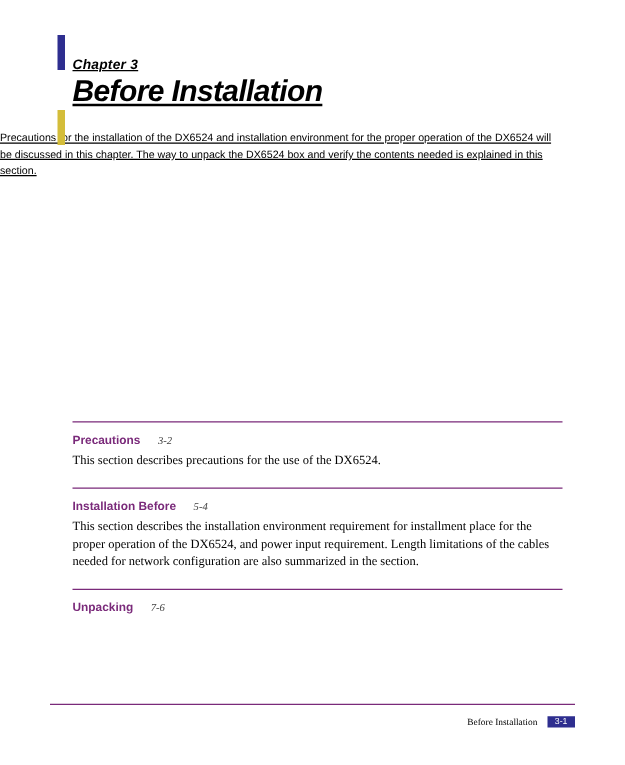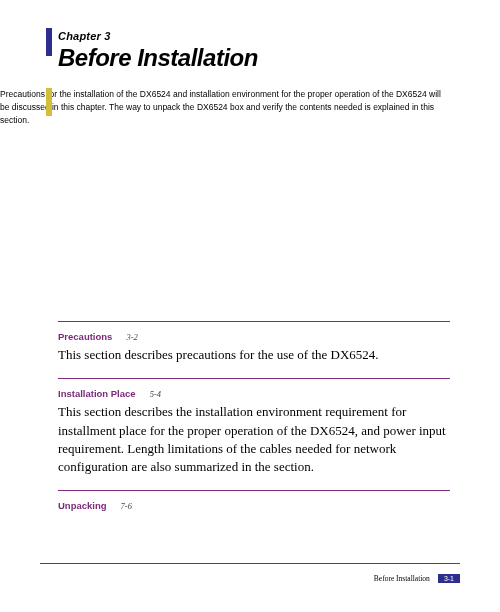--- a/index.html
+++ b/index.html
@@ -5,21 +5,22 @@
     * { margin: 0; padding: 0; box-sizing: border-box; }
     body {
       width: 500px;
       height: 612px;
       background: #fff;
       font-family: Georgia, 'Times New Roman', serif;
       position: relative;
     }
     .header-area {
       position: relative;
-      padding: 30px 0 0 0;
+      padding: 46px 0 0 0;
+      text-decoration: underline;
     }
     .side-bar {
       position: absolute;
       left: 46px;
       top: 28px;
       width: 6px;
       height: 28px;
       background: #2e2e8f;
     }
     .side-bar-yellow {
@@ -80,21 +81,21 @@
     }
     .section-page {
       font-family: Georgia, serif;
       font-style: italic;
       font-size: 8.5px;
       color: #444;
       margin-left: 10px;
     }
     .section-desc {
       font-family: Georgia, 'Times New Roman', serif;
-      font-size: 13px;
+      font-size: 10px;
       line-height: 1.4;
       color: #000;
       margin-top: 2px;
     }
     .footer {
       position: absolute;
       bottom: 26px;
       right: 40px;
       width: 420px;
       text-align: right;
@@ -135,21 +136,21 @@
 
 <div class="sections">
   <div class="section-block">
     <div class="section-divider"></div>
     <span class="section-title">Precautions</span>
     <span class="section-page">3-2</span>
     <div class="section-desc">This section describes precautions for the use of the DX6524.</div>
   </div>
   <div class="section-block">
     <div class="section-divider"></div>
-    <span class="section-title">Installation Place</span>
+    <span class="section-title">Installation Before</span>
     <span class="section-page">5-4</span>
     <div class="section-desc">This section describes the installation environment requirement for installment place for the proper operation of the DX6524, and power input requirement.
 Length limitations of the cables needed for network configuration are also summarized in the section.</div>
   </div>
   <div class="section-block">
     <div class="section-divider"></div>
     <span class="section-title">Unpacking</span>
     <span class="section-page">7-6</span>
   </div>
 </div>

